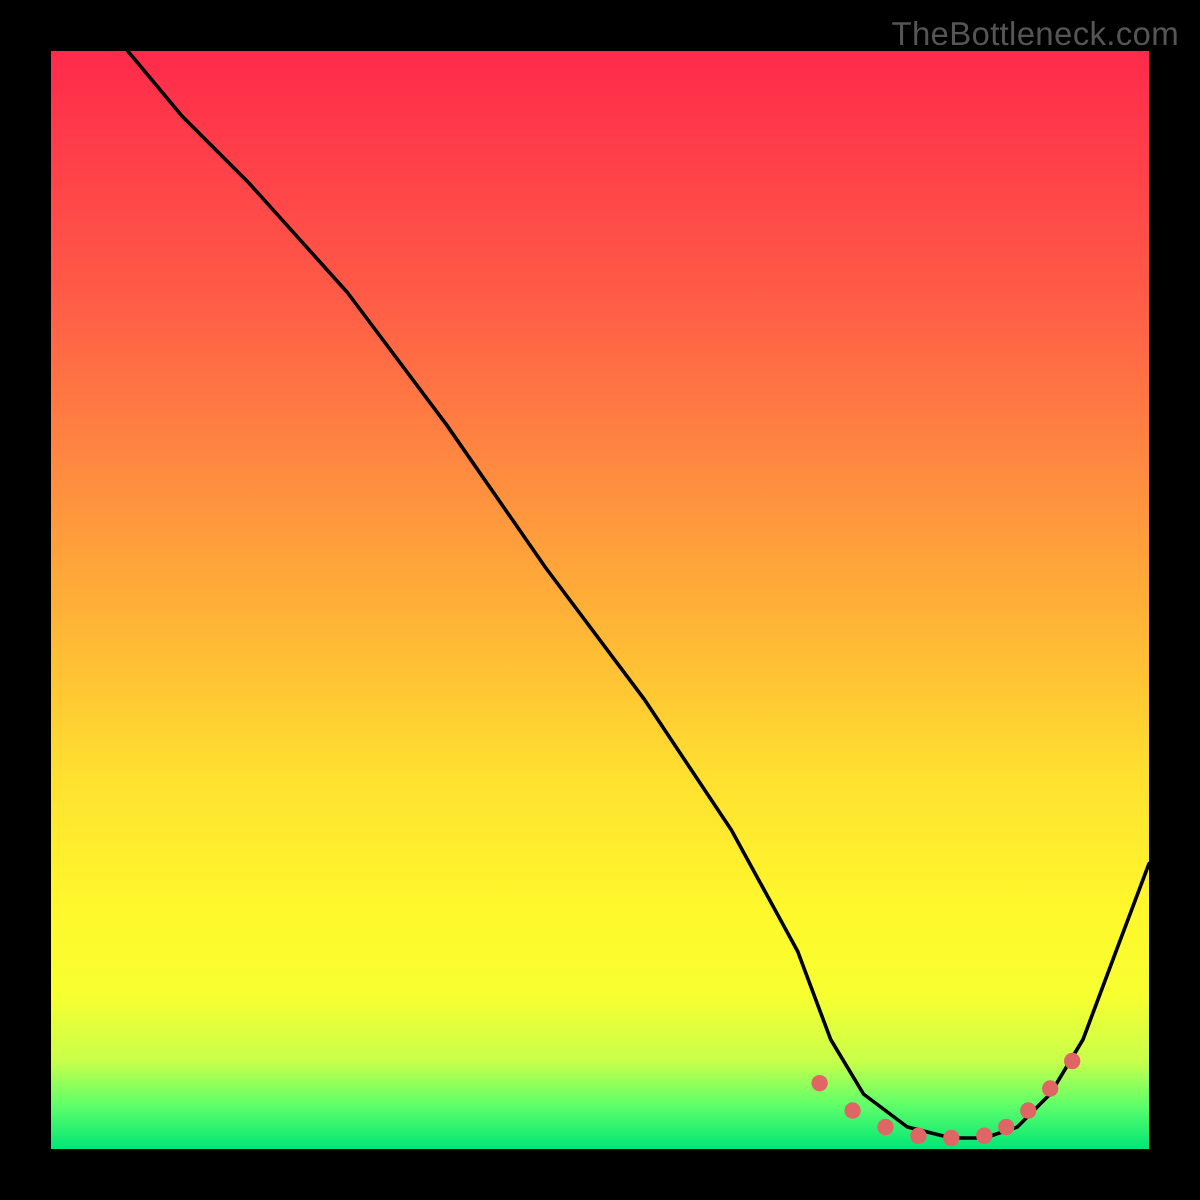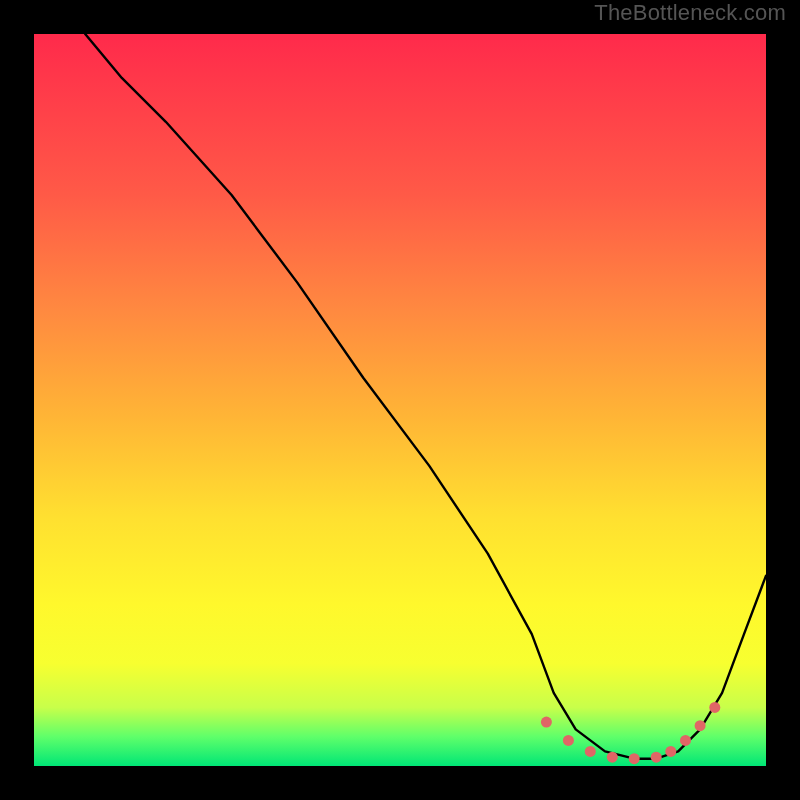--- a/index.html
+++ b/index.html
@@ -11,21 +11,21 @@
     overflow: hidden;
     font-family: Arial, Helvetica, sans-serif;
   }
   .wrap {
     position: relative;
     width: 800px;
     height: 800px;
   }
   .attribution {
     position: absolute;
-    top: 0;
+    top: 10px;
     right: 14px;
     color: #555;
     font-size: 22px;
     font-weight: 400;
     letter-spacing: 0.2px;
     z-index: 3;
   }
   .plot-area {
     position: absolute;
     left: 34px;

